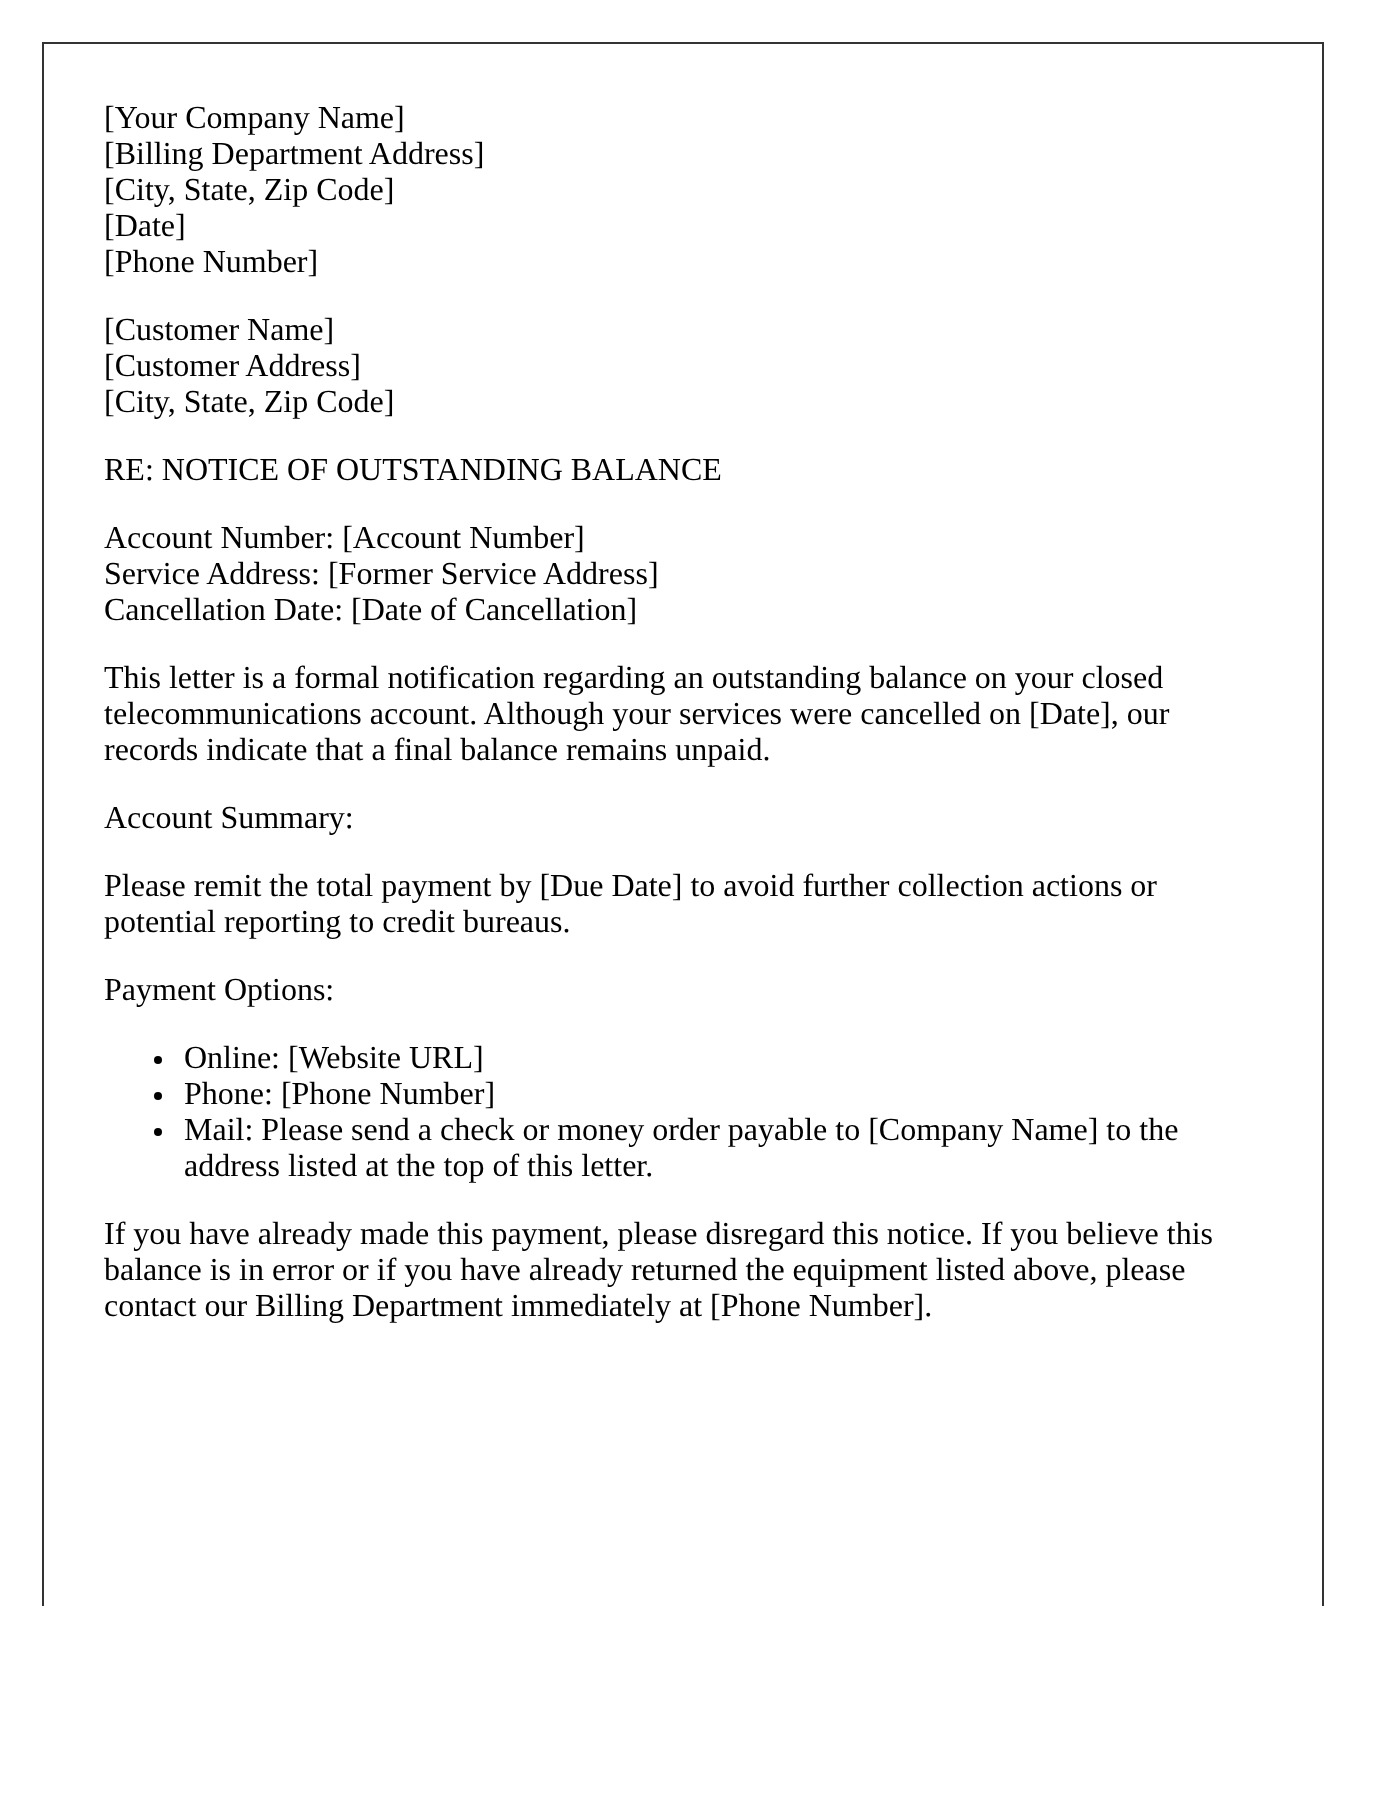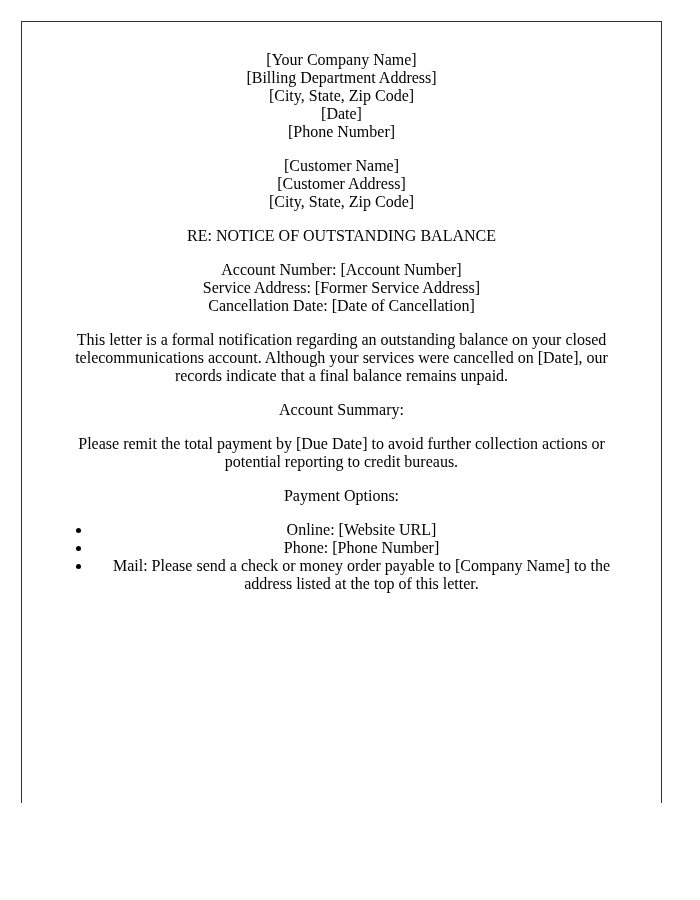--- a/index.html
+++ b/index.html
@@ -1,15 +1,15 @@
 <!DOCTYPE html>
 <html><head>
 <meta charset="utf-8">
 <style>
-  * { box-sizing: border-box; text-align: center; }
+  * { box-sizing: border-box; }
   html, body { margin: 0; padding: 0; }
   body {
     width: 700px;
     height: 900px;
     position: relative;
     background: #ffffff;
     color: #000000;
     font-family: "Liberation Serif", "DejaVu Serif", serif;
   }
   .page {
@@ -71,14 +71,15 @@
   <div class="para">Please remit the total payment by [Due Date] to avoid further collection actions or potential reporting to credit bureaus.</div>
 
   <div class="para bold">Payment Options:</div>
 
   <ul class="list">
     <li>Online: [Website URL]</li>
     <li>Phone: [Phone Number]</li>
     <li>Mail: Please send a check or money order payable to [Company Name] to the address listed at the top of this letter.</li>
   </ul>
 
+  <div class="para">If you have already made this payment, please disregard this notice. If you believe this balance is in error or if you have already returned the equipment listed above, please contact our Billing Department immediately at [Phone Number].</div>
 
 </div>
 
 </body></html>

